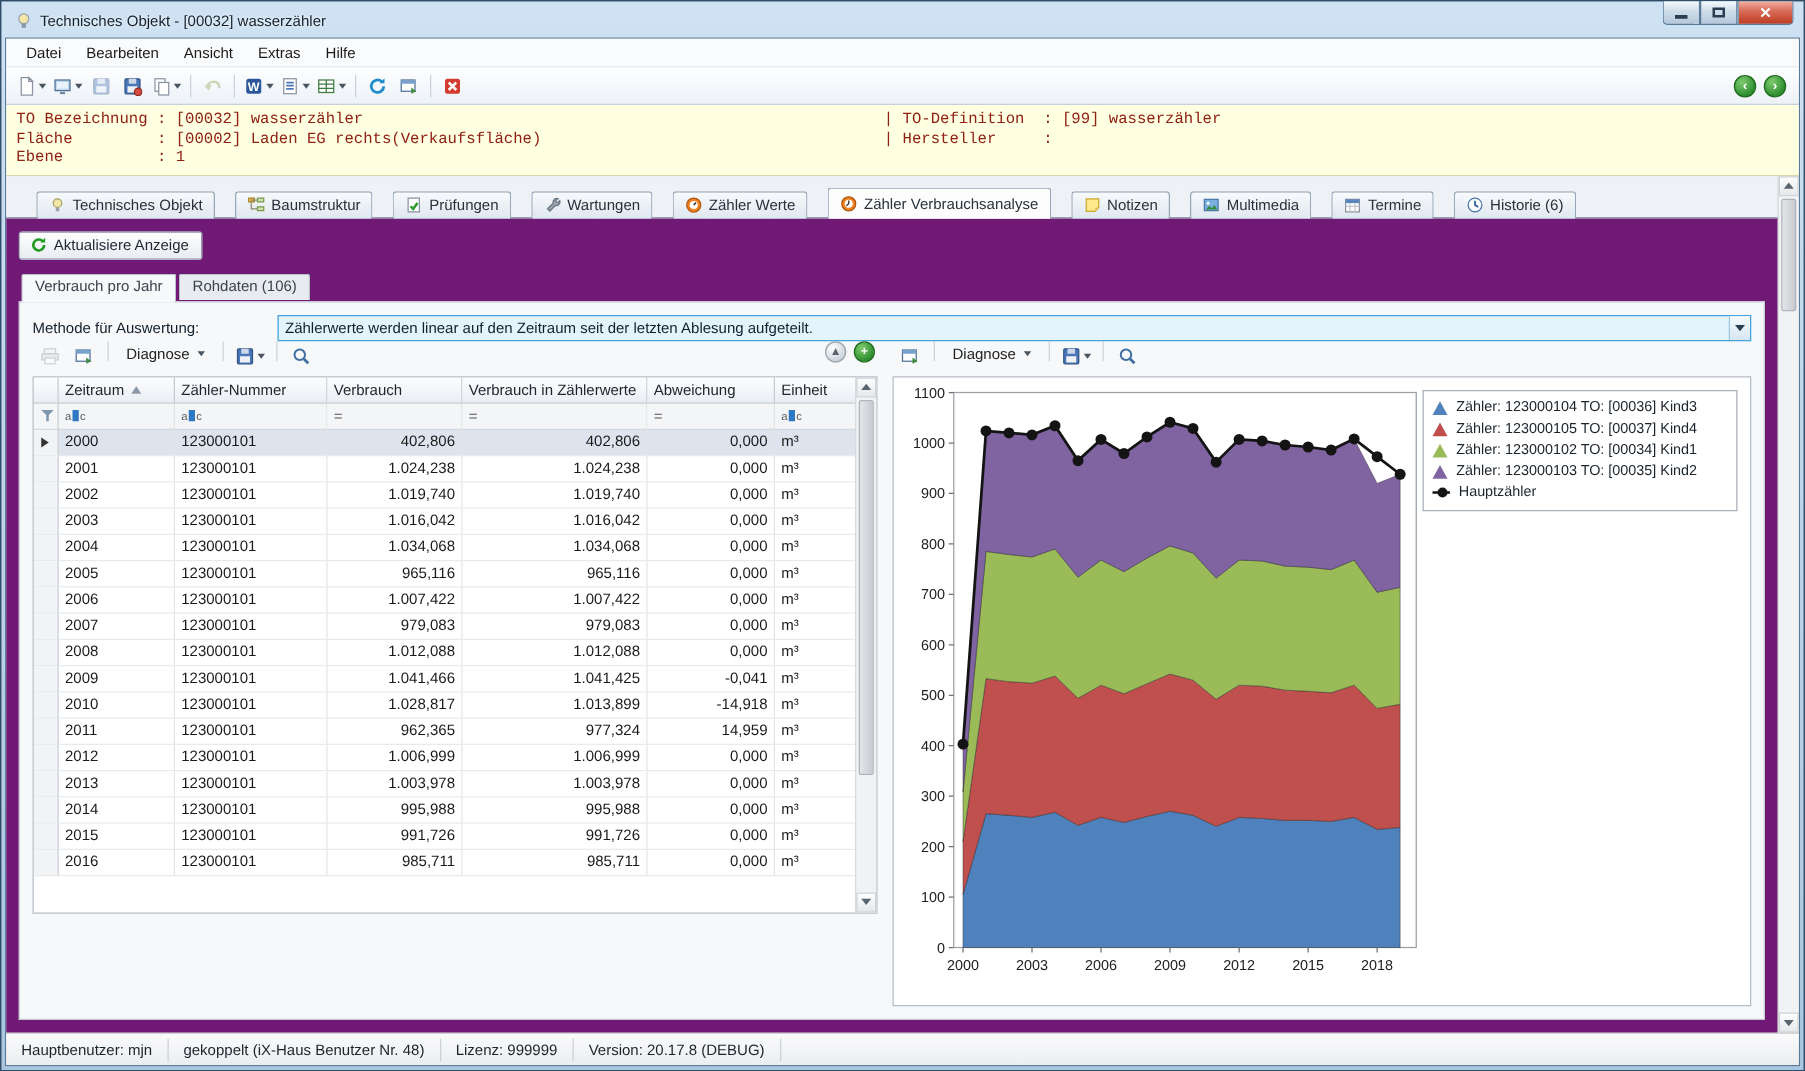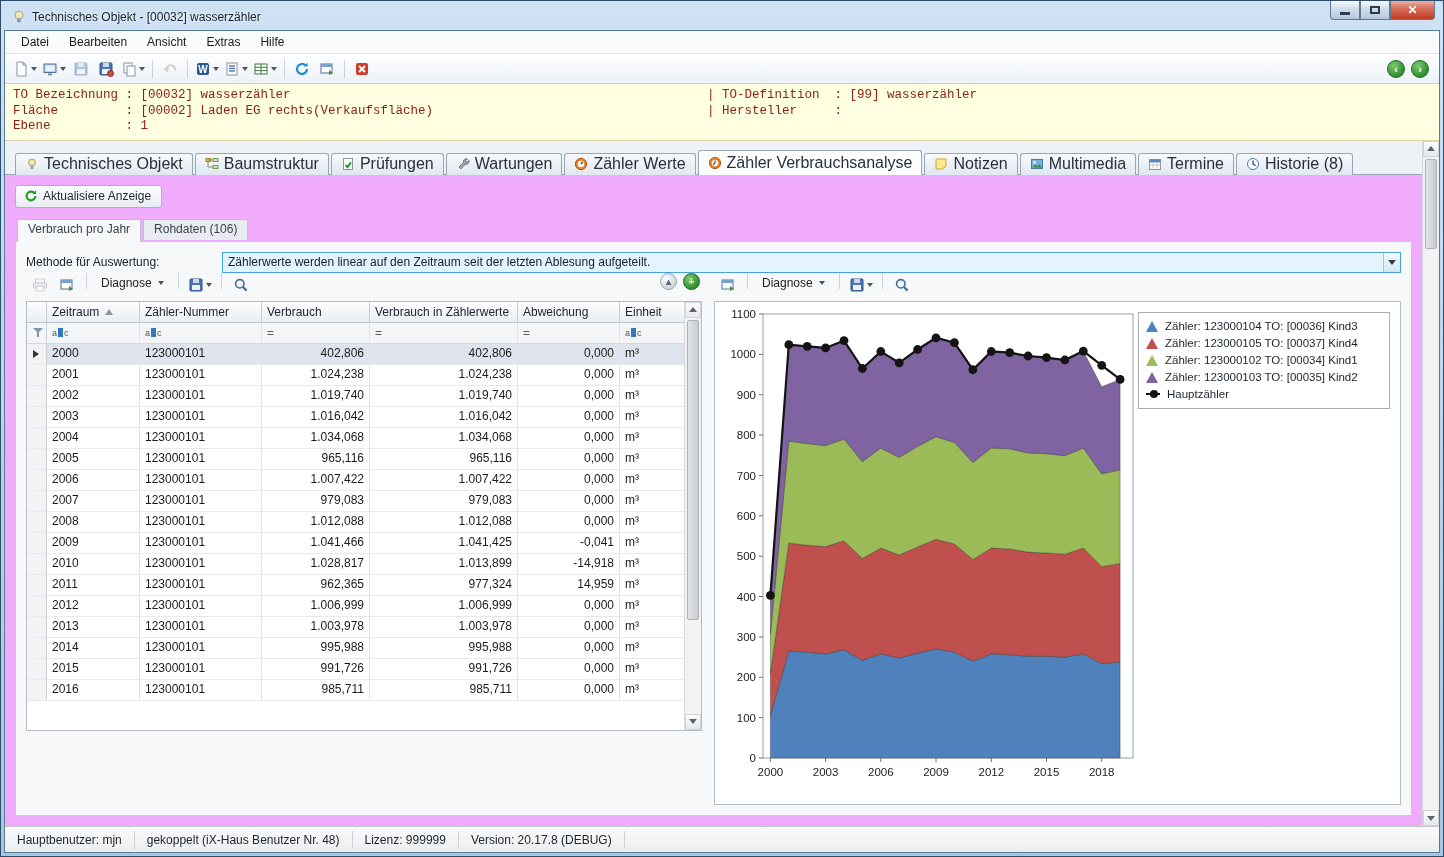--- a/index.html
+++ b/index.html
@@ -34,24 +34,24 @@
   
   .infopanel { background:#ffffe1; border-bottom:1px solid #d8d8ac; padding:4px 8px 5px 8px; font-family:"Liberation Mono", monospace; font-size:12.5px; line-height:15.5px; color:#8f2114; }
   .info-line { display:flex; white-space:pre; }
   .info-left { width:694px; overflow:hidden; white-space:pre; }
   .info-right { white-space:pre; }
 
   
   .main-row { flex:1; min-height:0; display:flex; }
   .main-col { flex:1; min-width:0; display:flex; flex-direction:column; background:#eef1f5; }
   .tabstrip { padding:8px 0 0 10px; display:flex; align-items:flex-end; position:relative; z-index:2; }
-  .tab { display:flex; align-items:center; gap:5px; height:22px; padding:0 9px; margin-right:2px; background:linear-gradient(#f8fafc,#dfe7f0); border:1px solid #97a7b7; border-bottom:none; border-radius:3px 3px 0 0; font-size:16px; color:#28313a; cursor:default; position:relative; top:1px; }
+  .tab { display:flex; align-items:center; gap:5px; height:22px; padding:0 9px; margin-right:2px; background:linear-gradient(#f8fafc,#dfe7f0); border:1px solid #97a7b7; border-bottom:none; border-radius:3px 3px 0 0; font-size:12px; color:#28313a; cursor:default; position:relative; top:1px;margin-left:14px; }
   .tab.active { background:#fdfdfe; height:25px; top:1px; z-index:3; }
   .tab svg { flex:none; }
-  .tabpage { flex:1; min-height:0; background:#f0abfc; border-top:1px solid #97a7b7; padding:8px 10px 10px 10px; display:flex; flex-direction:column; position:relative; z-index:1; }
+  .tabpage { flex:1; min-height:0; background:#701a75; border-top:1px solid #97a7b7; padding:8px 10px 10px 10px; display:flex; flex-direction:column; position:relative; z-index:1; }
 
   
   .btn { display:inline-flex; align-items:center; gap:5px; border:1px solid #a8b4c0; border-radius:3px; background:linear-gradient(#fefefe,#e8edf2); padding:3px 10px 4px 8px; font-size:12px; color:#1e2830; box-shadow:0 1px 0 rgba(255,255,255,.8) inset; }
   .refresh-row { margin:2px 0 10px 0; }
 
   
   .subtabs { display:flex; padding-left:2px; position:relative; top:1px; z-index:2; }
   .subtab { height:21px; padding:2px 10px 0 10px; border:1px solid #b9c2cb; border-bottom:none; border-radius:2px 2px 0 0; background:#e8ecf0; color:#3a434c; margin-right:2px; font-size:12px; }
   .subtab.active { background:#f6f8fa; height:23px; position:relative; top:0px; z-index:3; }
   .groupbox { flex:1; min-height:0; border:1px solid #c3cbd3; background:#f6f8fa; padding:10px; display:flex; flex-direction:column; position:relative; z-index:1; }
@@ -326,21 +326,21 @@
                 <line x1="5" y1="5.5" x2="5" y2="12.5" stroke="#c0c6cc"></line>
                 <line x1="9" y1="5.5" x2="9" y2="12.5" stroke="#c0c6cc"></line>
               </svg>
             <span>Termine</span>
           </div>
           <div class="tab">
             <svg class="icon14" viewBox="0 0 14 14">
                 <circle cx="7" cy="7" r="5.5" fill="#fff" stroke="#4a76a8"></circle>
                 <path d="M7 3.5V7l2.6 1.6" stroke="#2a5a9a" stroke-width="1.4" fill="none"></path>
               </svg>
-            <span>Historie (8)</span>
+            <span>Historie (6)</span>
           </div>
         </div>
 
         <div class="tabpage">
           <div class="refresh-row">
             <button class="btn">
               <svg width="14" height="14" viewBox="0 0 16 16">
                   <path d="M13 8a5 5 0 1 1-1.6-3.7" fill="none" stroke="#1f9a1f" stroke-width="2.4"></path>
                   <path d="M13.8 1.4v4.2h-4.2z" fill="#1f9a1f"></path>
                 </svg>

